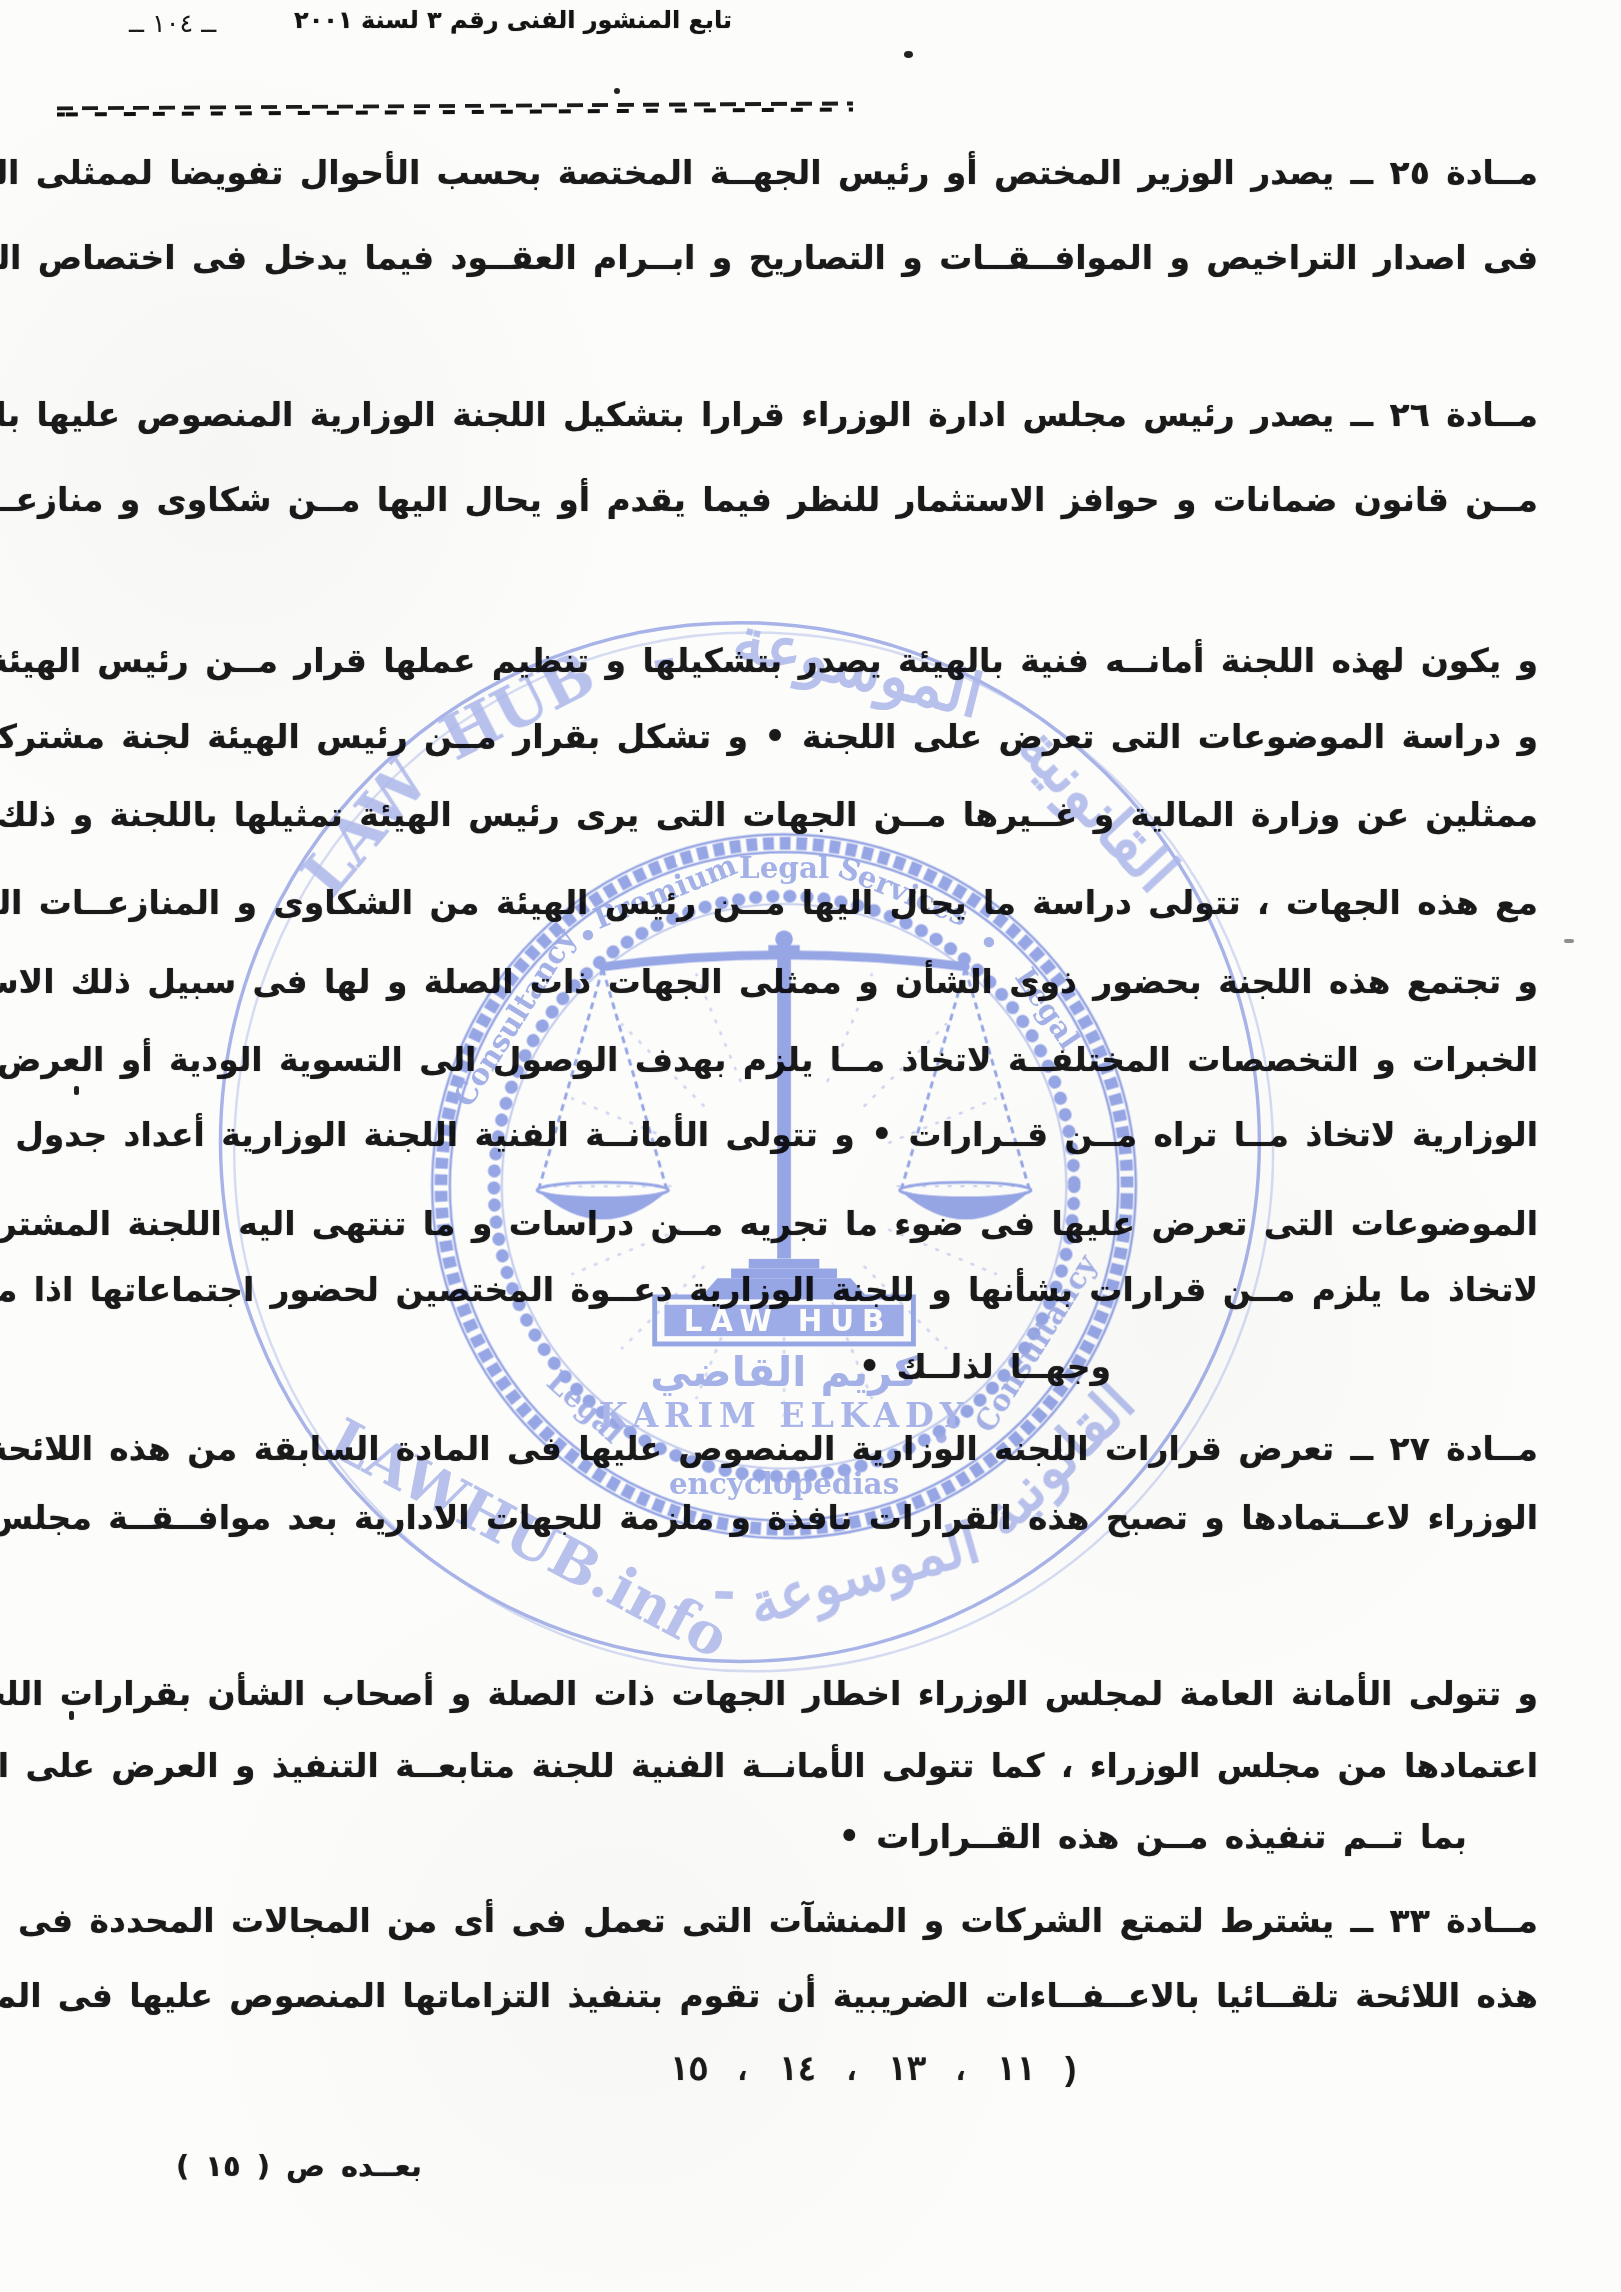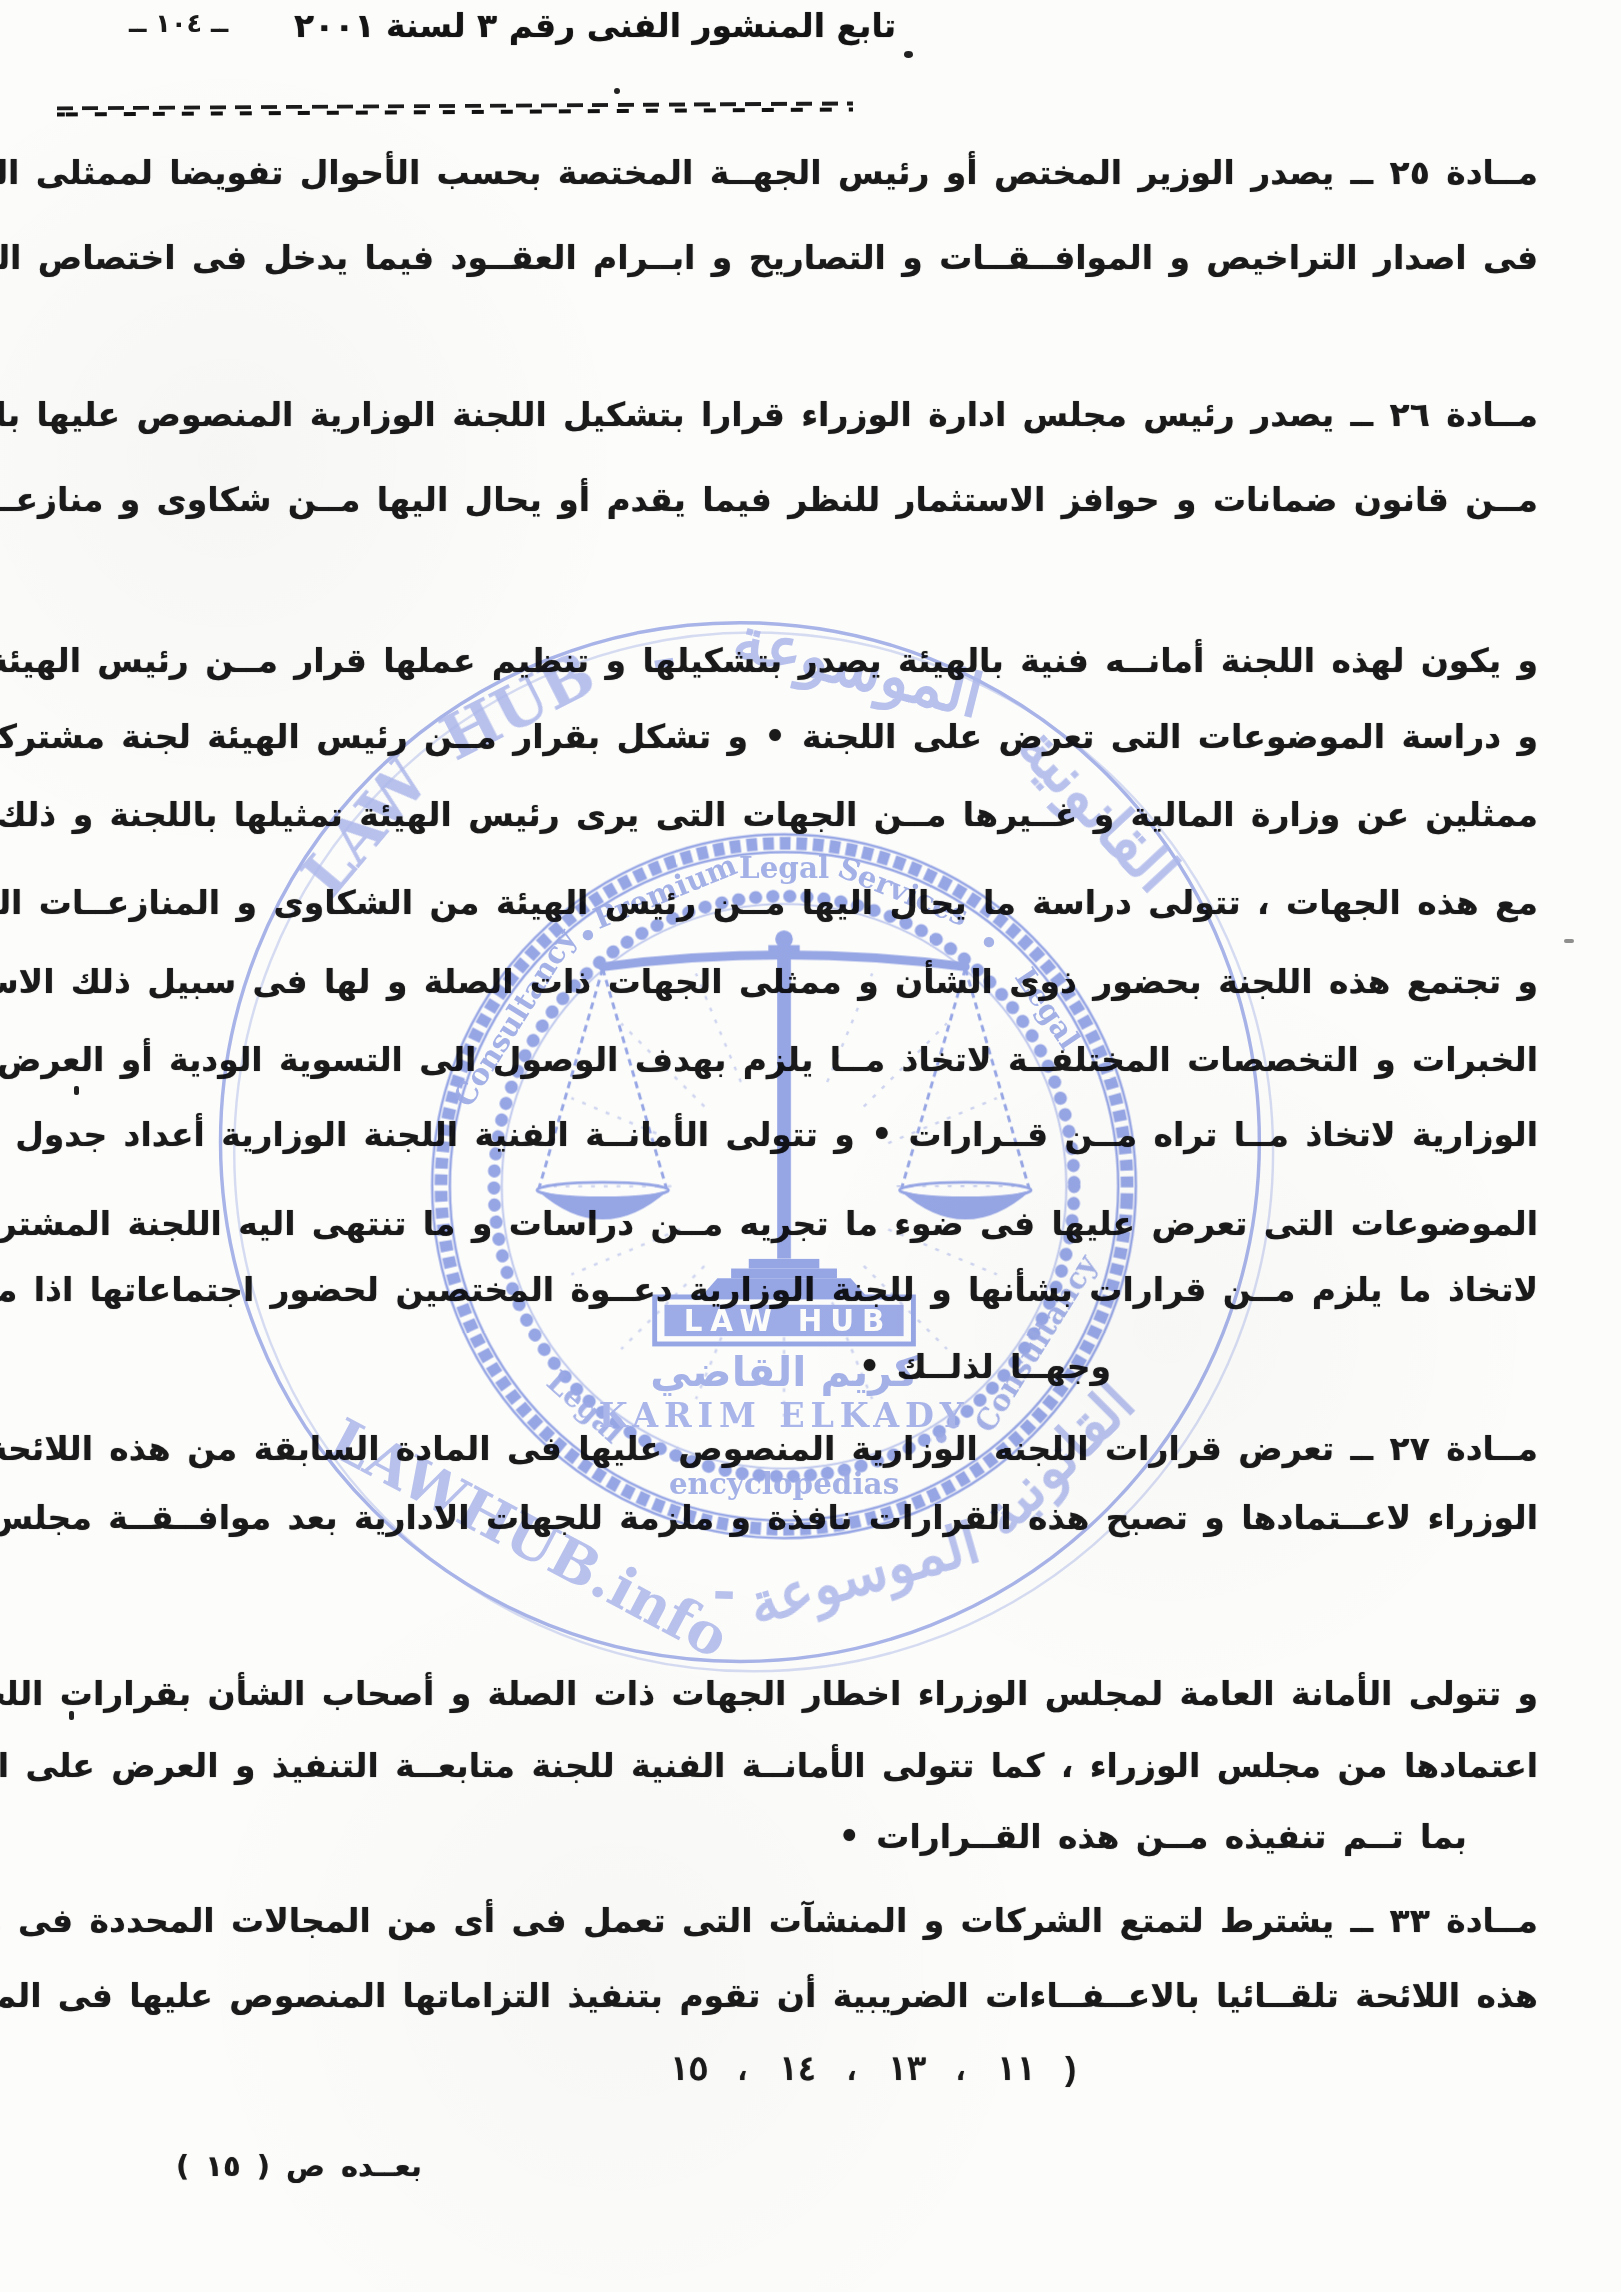--- a/index.html
+++ b/index.html
@@ -18,26 +18,26 @@
     word-spacing:4.9px;letter-spacing:0.2px;
     text-shadow:0 0 1px rgba(10,10,10,.55);
     z-index:2;
   }
   .ln.indent1{right:510px;}
   .ln.indent2{right:154px;}
   .l33{left:98px;right:541px;display:flex;justify-content:space-between;align-items:baseline;}
   .l33 .nums{direction:ltr;unicode-bidi:isolate;font-family:Liberation Mono, monospace;}
   .hdr-title{
     position:absolute;left:294px;top:5.9px;direction:rtl;white-space:nowrap;
-    font-weight:700;font-size:33px;color:#141414;z-index:2;
+    font-weight:700;font-size:24px;color:#141414;z-index:2;
     text-shadow:0 0 1px rgba(10,10,10,.6);
   }
   .hdr-frag{
     position:absolute;left:129px;top:7.8px;direction:rtl;white-space:nowrap;
-    font-weight:700;font-size:25.5px;color:#1a1a1a;z-index:2;
+    font-weight:400;font-size:25.5px;color:#1a1a1a;z-index:2;
   }
   .footer{
     position:absolute;left:176px;top:2149px;direction:rtl;white-space:nowrap;
     font-weight:700;font-size:29px;color:#1a1a1a;z-index:2;word-spacing:5.9px;
     text-shadow:0 0 1px rgba(10,10,10,.5);
   }
   .scribble{
     position:absolute;left:57px;top:104px;width:796px;height:10.8px;z-index:2;
     transform:rotate(-.35deg);
     background-image:

